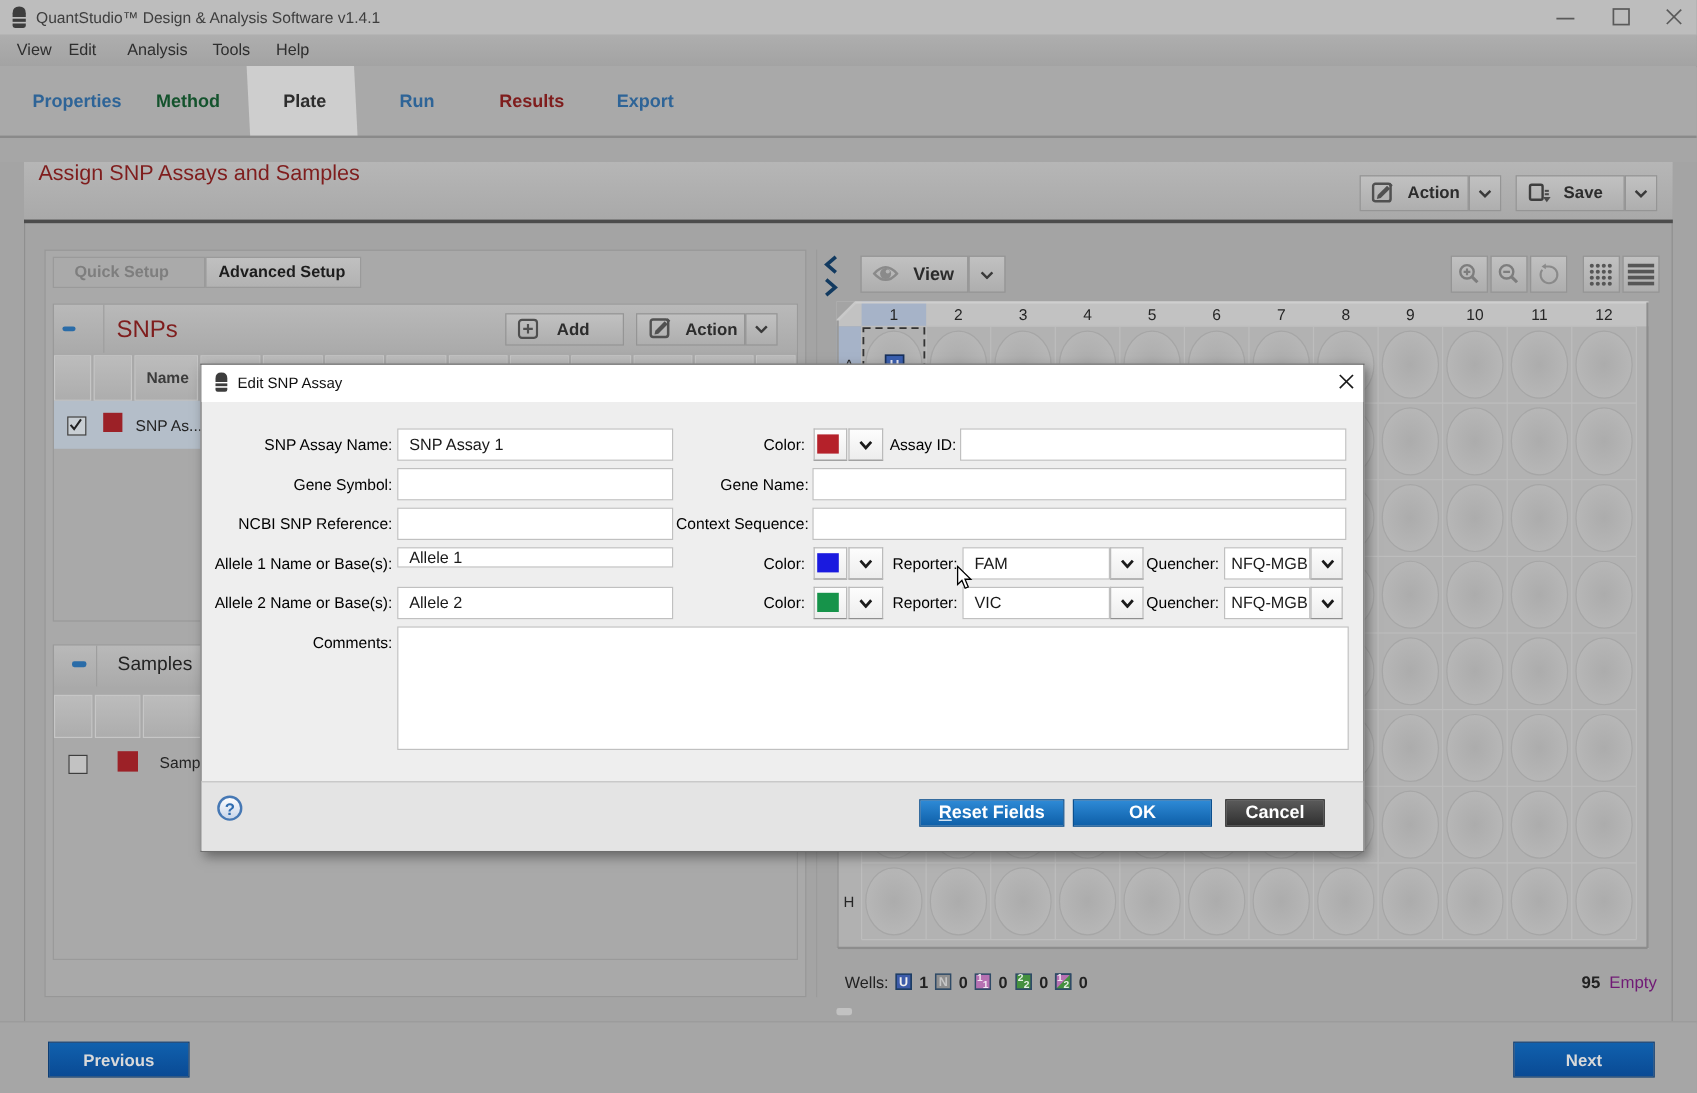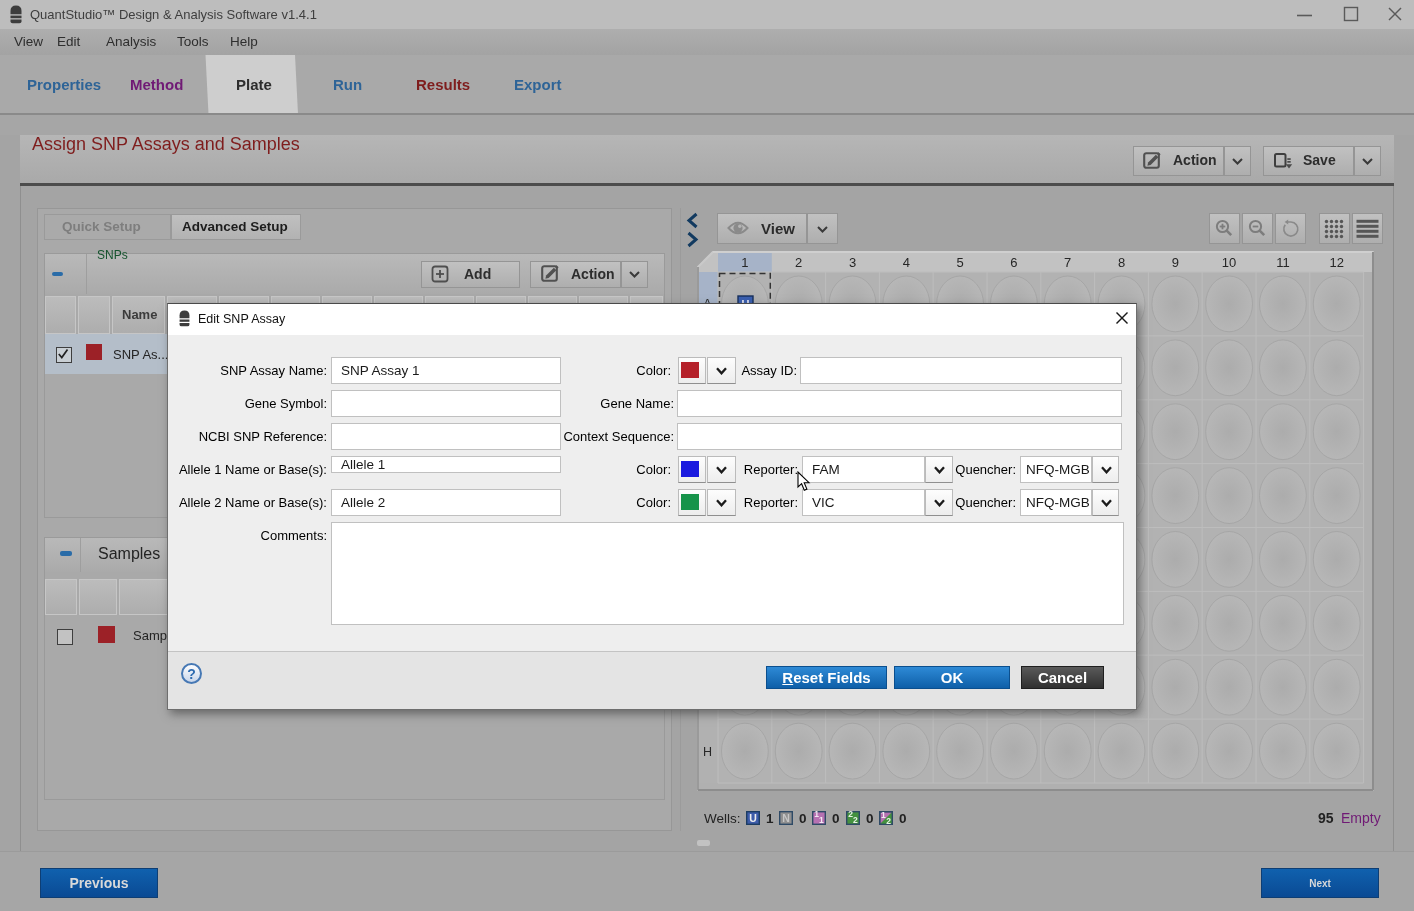--- a/index.html
+++ b/index.html
@@ -36,21 +36,21 @@
 <div class="txt" style="left:177px;top:34px;font-size:13.5px;color:#2e2e2e;">Tools</div>
 <div class="txt" style="left:230px;top:34px;font-size:13.5px;color:#2e2e2e;">Help</div>
 
 <div class="abs" style="left:0;top:55px;width:1414px;height:59px;background:#a9a9a9;"></div>
 <svg class="abs" style="left:0;top:55px" width="1414" height="59" viewBox="0 0 1414 59">
 <polygon points="205.5,0 295,0 298,59 208.5,59" fill="#cecece"></polygon>
 </svg>
 <div class="abs" style="left:0;top:113px;width:1414px;height:2px;background:#8a8a8a;"></div>
 <div class="abs" style="left:0;top:115px;width:1414px;height:20px;background:#a6a6a6;"></div>
 <div class="txt" style="left:27px;top:76px;font-size:15px;font-weight:bold;color:#2e6497;">Properties</div>
-<div class="txt" style="left:130px;top:76px;font-size:15px;font-weight:bold;color:#701a75;">Method</div>
+<div class="txt" style="left:130px;top:76px;font-size:15px;font-weight:bold;color:#14532d;">Method</div>
 <div class="txt" style="left:236px;top:76px;font-size:15px;font-weight:bold;color:#2d2d2d;">Plate</div>
 <div class="txt" style="left:333px;top:76px;font-size:15px;font-weight:bold;color:#2e6497;">Run</div>
 <div class="txt" style="left:416px;top:76px;font-size:15px;font-weight:bold;color:#7f1d1d;">Results</div>
 <div class="txt" style="left:514px;top:76px;font-size:15px;font-weight:bold;color:#2e6497;">Export</div>
 
 <div class="abs" style="left:20px;top:135px;width:1374px;height:716px;background:#a4a4a4;border-left:1px solid #8f8f8f;border-right:1px solid #8f8f8f;box-sizing:border-box;"></div>
 <div class="abs" style="left:20px;top:135px;width:1374px;height:48px;background:linear-gradient(#b6b6b6,#a9a9a9);"></div>
 <div class="abs" style="left:20px;top:183px;width:1374px;height:3px;background:#4c4c4c;"></div>
 <div class="txt" style="left:32px;top:134px;font-size:18px;color:#7f1d1d;">Assign SNP Assays and Samples</div>
 
@@ -83,21 +83,21 @@
 
 <div class="abs" style="left:44px;top:214px;width:127px;height:26px;background:#aaaaaa;border:1px solid #9a9a9a;box-sizing:border-box;"></div>
 <div class="abs" style="left:171px;top:214px;width:130px;height:26px;background:linear-gradient(#c0c0c0,#b2b2b2);border:1px solid #9a9a9a;box-sizing:border-box;"></div>
 <div class="txt" style="left:62px;top:219px;font-size:13.5px;font-weight:bold;color:#7e7e7e;">Quick Setup</div>
 <div class="txt" style="left:182px;top:219px;font-size:13.5px;font-weight:bold;color:#1d1d1d;">Advanced Setup</div>
 
 <div class="abs" style="left:44px;top:253px;width:621px;height:265px;border:1px solid #9a9a9a;box-sizing:border-box;"></div>
 <div class="abs" style="left:45px;top:254px;width:619px;height:40px;background:linear-gradient(#b9b9b9,#aaaaaa);"></div>
 <div class="abs" style="left:52px;top:271.5px;width:11px;height:4.5px;background:#2a6ca8;border-radius:2px;"></div>
 <div class="abs" style="left:86px;top:254px;width:1px;height:40px;background:#9e9e9e;"></div>
-<div class="txt" style="left:97px;top:248px;font-size:12px;color:#14532d;">SNPs</div>
+<div class="txt" style="left:97px;top:264px;font-size:20px;color:#7f1d1d;">SNPs</div>
 
 <div class="btn-dim" style="left:421px;top:261px;width:99px;height:27px;"></div>
 <svg class="abs" style="left:431px;top:265px" width="18" height="18" viewBox="0 0 18 18">
 <rect x="1.5" y="1.5" width="15" height="15" rx="2.5" fill="none" stroke="#4f4f4f" stroke-width="1.8"></rect>
 <line x1="9" y1="5" x2="9" y2="13" stroke="#4f4f4f" stroke-width="1.8"></line>
 <line x1="5" y1="9" x2="13" y2="9" stroke="#4f4f4f" stroke-width="1.8"></line>
 </svg>
 <div class="txt" style="left:464px;top:266px;font-size:14px;font-weight:bold;color:#2d2d2d;">Add</div>
 <div class="btn-dim" style="left:530px;top:261px;width:91px;height:27px;"></div>
 <svg class="abs" style="left:541px;top:264px" width="19" height="19" viewBox="0 0 19 19">
@@ -414,21 +414,21 @@
     <text x="9.6" y="12.6" font-size="8.5" font-weight="bold" fill="#e8f2e7" text-anchor="middle" font-family="Liberation Sans">2</text>
   </svg>
 <div class="txt" style="left:899px;top:811px;font-size:13.5px;font-weight:bold;color:#222;">0</div>
 <div class="txt" style="left:1318px;top:810px;font-size:14px;font-weight:bold;color:#222;">95</div>
 <div class="txt" style="left:1341px;top:810px;font-size:14px;color:#701a75;">Empty</div>
 
 <div class="abs" style="left:0;top:851px;width:1414px;height:1.5px;background:#9b9b9b;"></div>
 <div class="abs" style="left:0;top:852px;width:1414px;height:59px;background:#a6a6a6;"></div>
 <div class="abs" style="left:697px;top:840px;width:13px;height:6px;background:#c2c2c2;border-radius:2px;"></div>
 <div class="abs" style="left:40px;top:868px;width:118px;height:30px;background:linear-gradient(#1061ae,#0a4a94);border:1px solid #0e3e74;box-sizing:border-box;display:flex;align-items:center;justify-content:center;font-size:14px;font-weight:bold;color:#d9d9d9;">Previous</div>
-<div class="abs" style="left:1261px;top:868px;width:118px;height:30px;background:linear-gradient(#1061ae,#0a4a94);border:1px solid #0e3e74;box-sizing:border-box;display:flex;align-items:center;justify-content:center;font-size:10px;font-weight:bold;color:#d9d9d9;text-align:right;">Next</div>
+<div class="abs" style="left:1261px;top:868px;width:118px;height:30px;background:linear-gradient(#1061ae,#0a4a94);border:1px solid #0e3e74;box-sizing:border-box;display:flex;align-items:center;justify-content:center;font-size:14px;font-weight:bold;color:#d9d9d9;text-align:right;">Next</div>
 
 <div class="abs" style="left:167px;top:303px;width:970px;height:407px;background:#eeeeee;border:1px solid #6e6e6e;border-top-color:#4a4a4a;box-sizing:border-box;box-shadow:3px 4px 9px rgba(50,50,50,0.55);"></div>
 <div class="abs" style="left:168px;top:304px;width:968px;height:31px;background:#ffffff;"></div>
 <svg class="abs" style="left:178px;top:310px" width="13" height="17" viewBox="0 0 14 19">
  <path d="M1.5 6 Q1.5 0.5 7 0.5 Q12.5 0.5 12.5 6 L12.5 9.2 L1.5 9.2 Z" fill="#3d3d3d"></path>
  <rect x="1.5" y="10.6" width="11" height="2.6" fill="#3d3d3d"></rect>
  <path d="M1.5 14.6 L12.5 14.6 L12.5 16.5 Q12.5 18.3 10.5 18.3 L3.5 18.3 Q1.5 18.3 1.5 16.5 Z" fill="#3d3d3d"></path>
 </svg>
 <div class="txt" style="left:198px;top:312px;font-size:12.5px;color:#111;">Edit SNP Assay</div>
 <svg class="abs" style="left:1115px;top:311px" width="14" height="14" viewBox="0 0 14 14">

